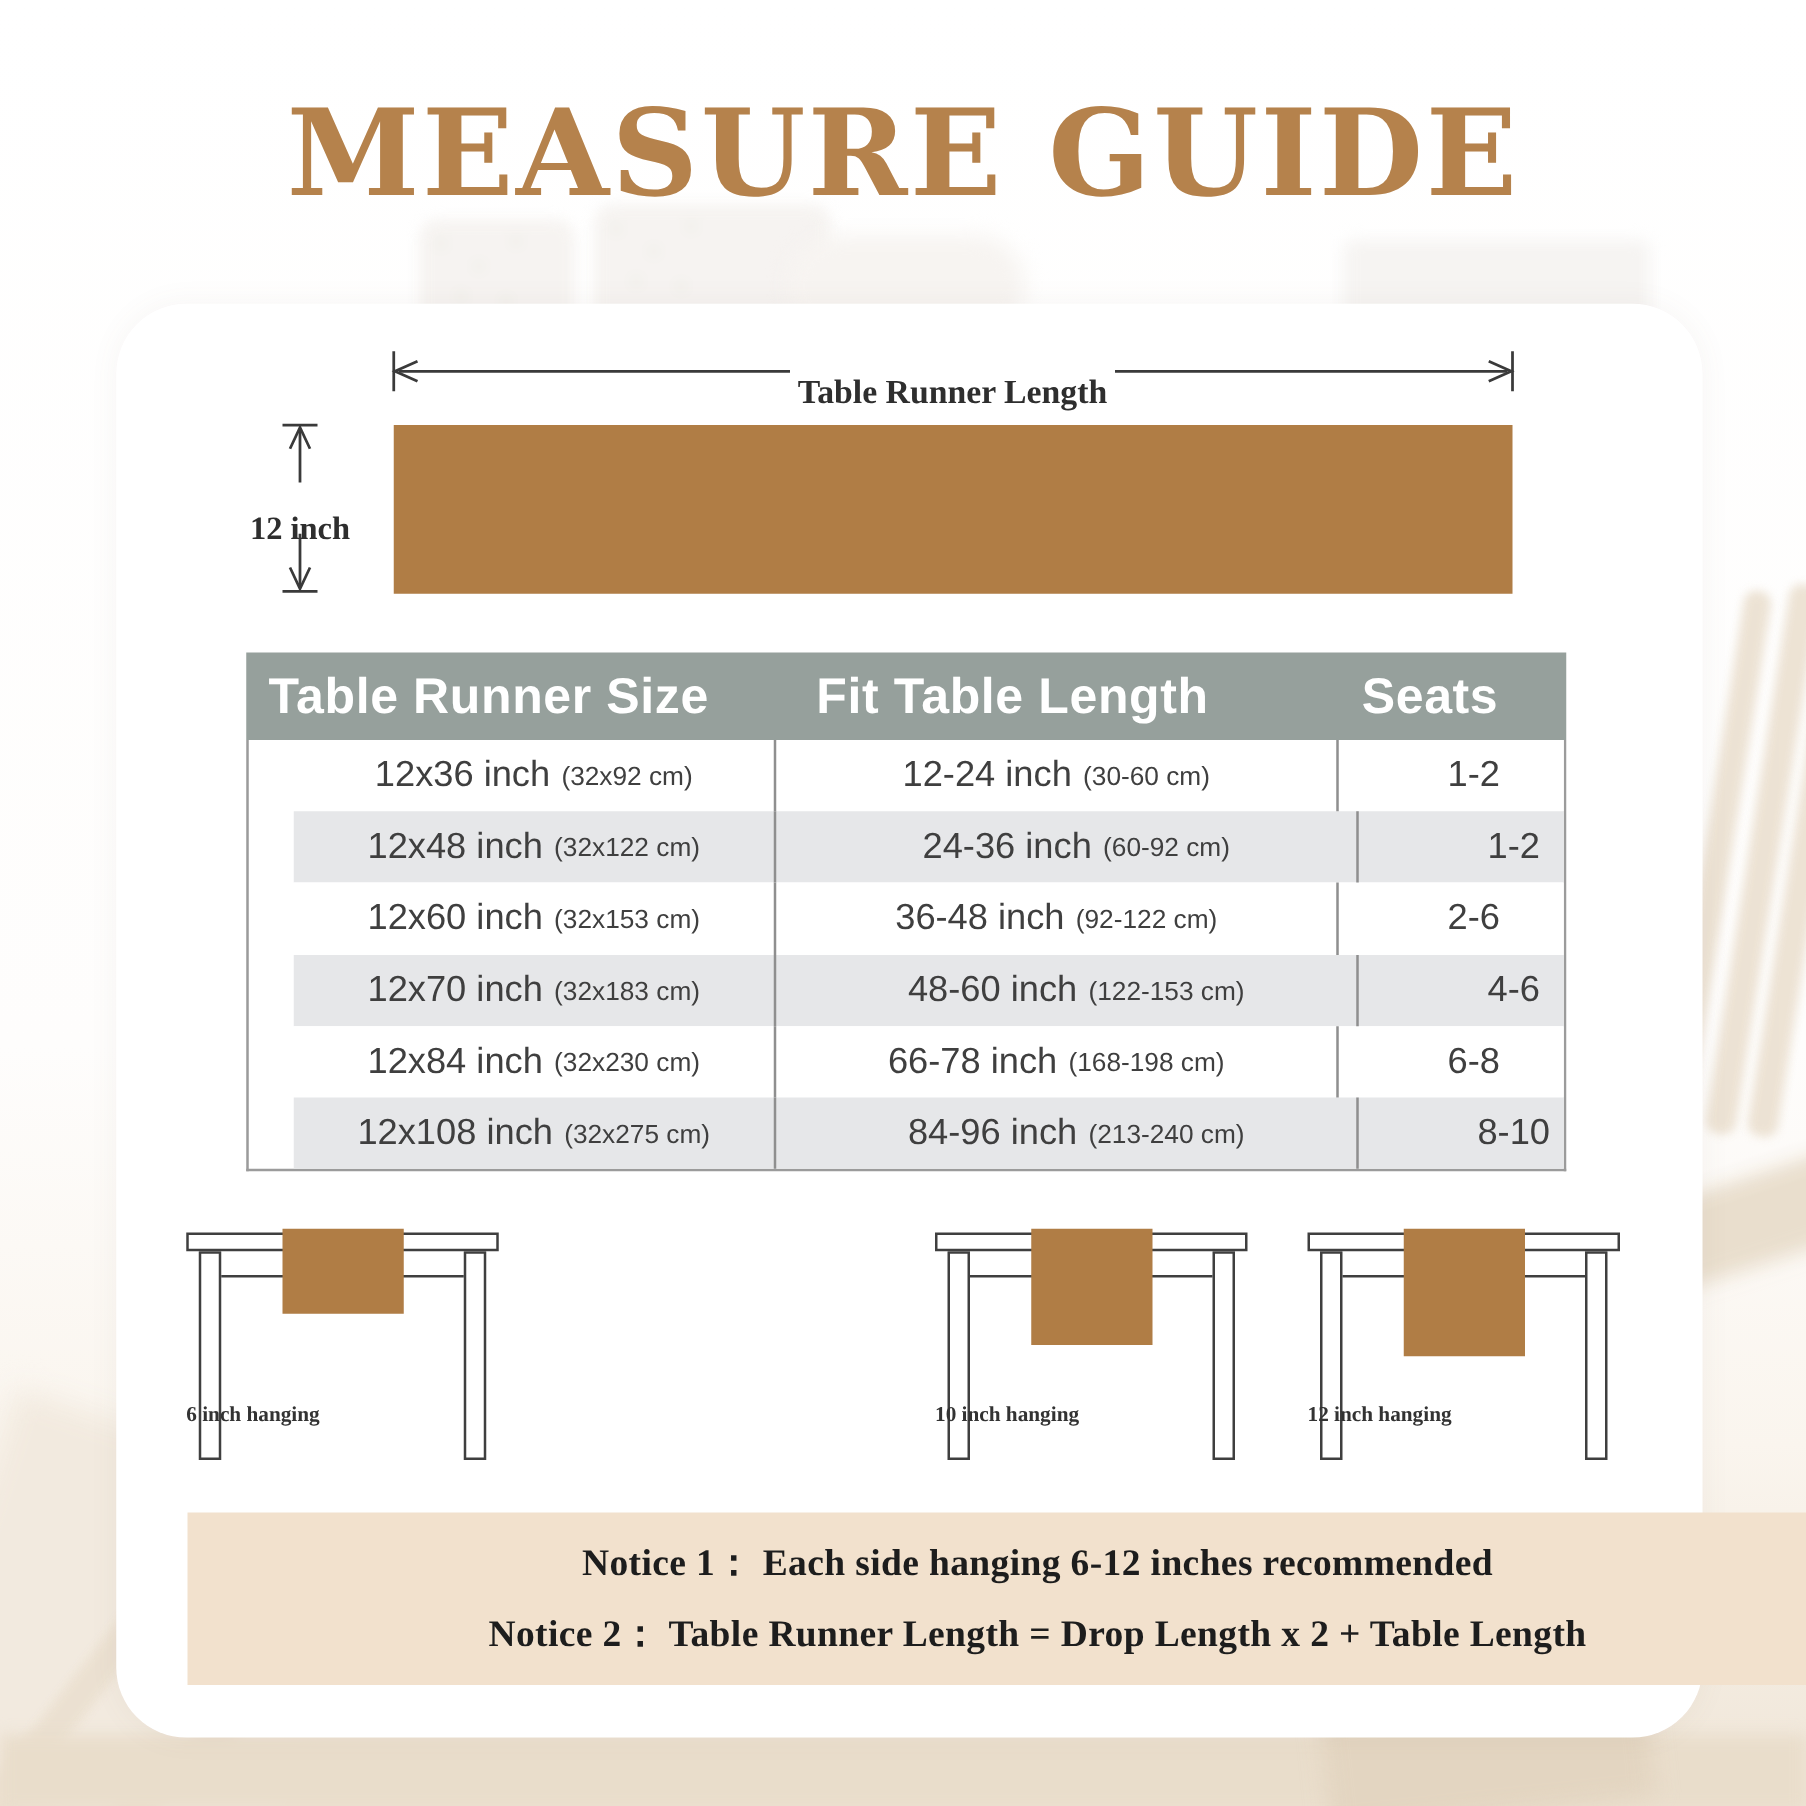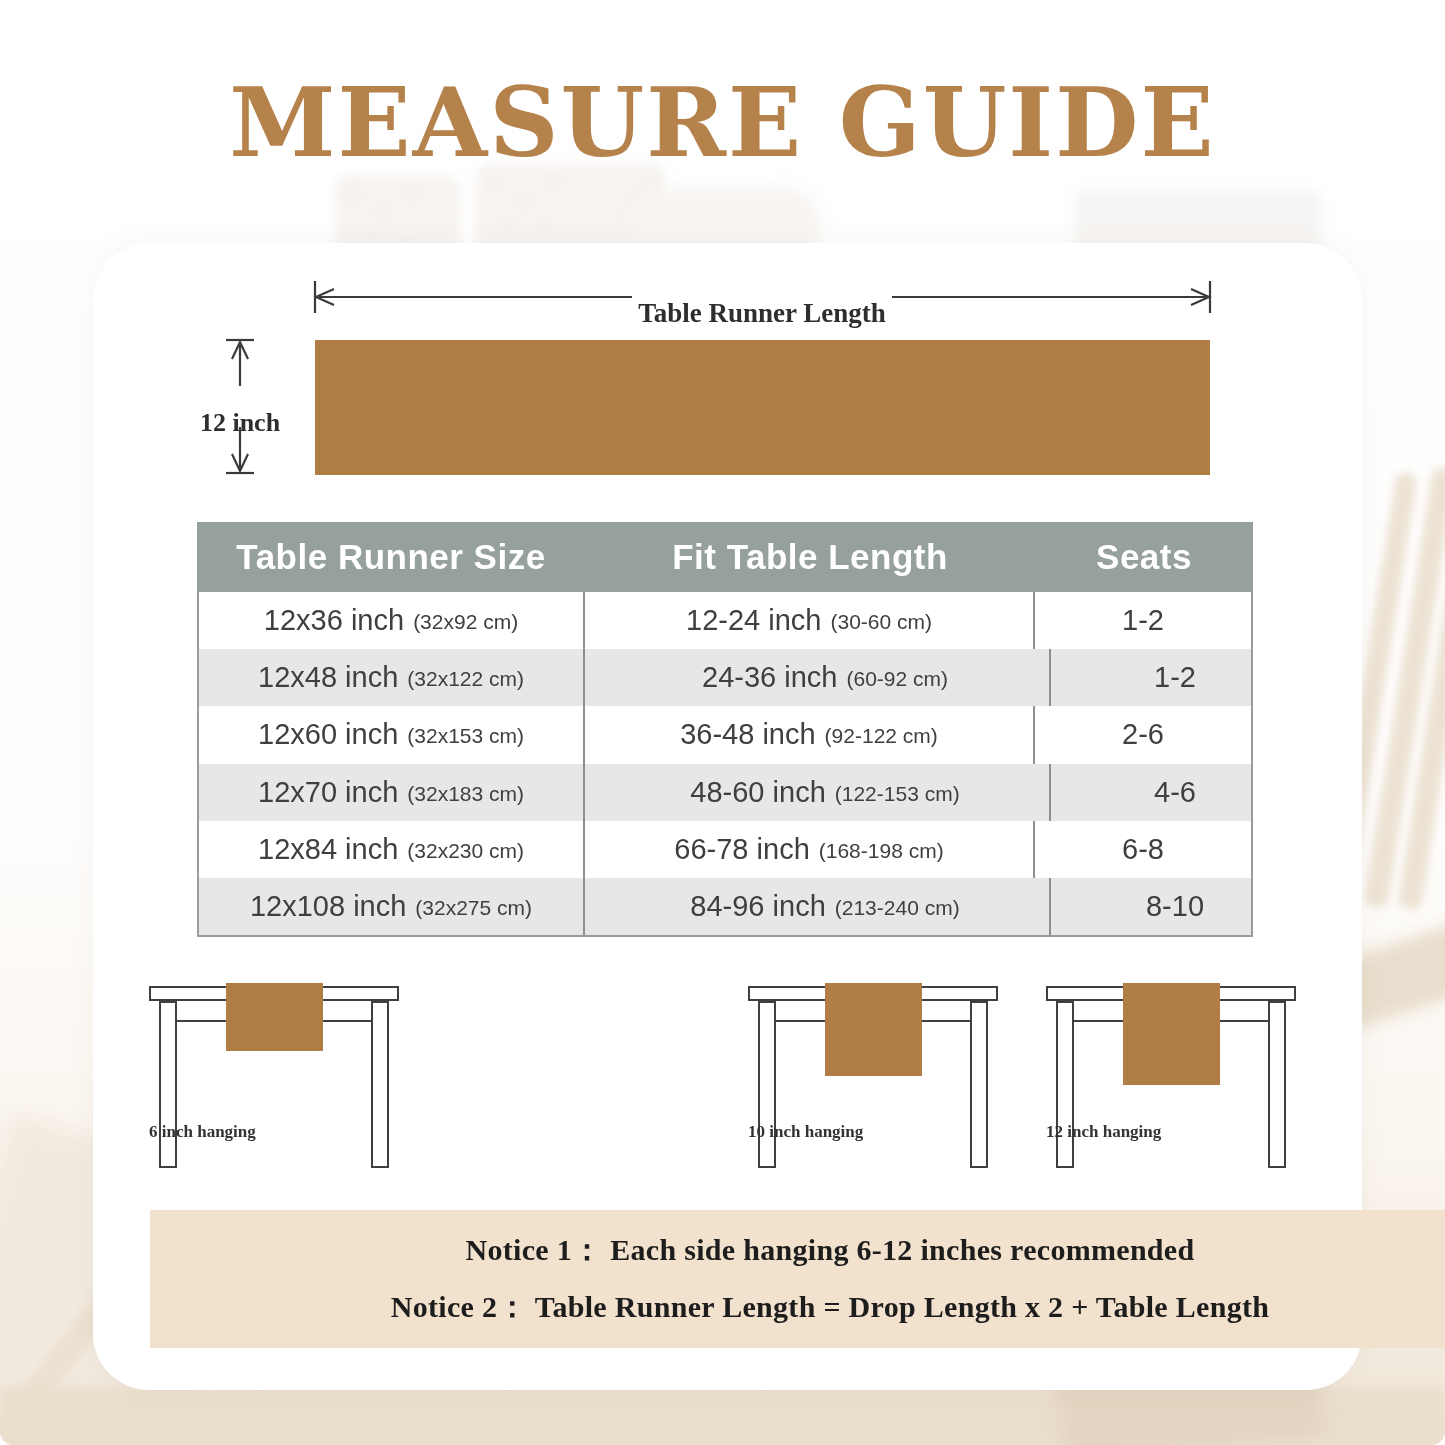--- a/index.html
+++ b/index.html
@@ -1,17 +1,17 @@
 <!DOCTYPE html>
 <html><head>
 <meta charset="utf-8">
 <style>
   html,body{margin:0;padding:0;overflow:hidden;}
   body{width:1445px;height:1445px;font-family:"Liberation Sans",sans-serif;}
-  .stage{position:relative;width:1445px;height:1445px;overflow:hidden;background:linear-gradient(180deg,#ffffff 0%,#fefdfc 58%,#faf5ee 80%,#efe5d7 100%);border-radius:14px;}
+  .stage{position:relative;width:1445px;height:1445px;overflow:hidden;background:linear-gradient(180deg,#ffffff 0%,#fefdfc 58%,#faf5ee 80%,#efe5d7 100%);}
 
   
   .bg-blob{position:absolute;filter:blur(5px);}
   .canister{background:
       radial-gradient(circle at 18px 20px, #e9e5e1 3px, transparent 4px),
       radial-gradient(circle at 48px 38px, #e9e5e1 3px, transparent 4px),
       radial-gradient(circle at 78px 18px, #e9e5e1 3px, transparent 4px),
       radial-gradient(circle at 34px 62px, #e9e5e1 3px, transparent 4px),
       radial-gradient(circle at 70px 66px, #e9e5e1 3px, transparent 4px),
       #f5f2ef;border-radius:16px;opacity:.85;}
@@ -32,22 +32,22 @@
   .runner-rect{position:absolute;left:315px;top:340px;width:895px;height:135px;background:#b07d45;}
   .dim-svg{position:absolute;left:150px;top:270px;}
   .dim-label{position:absolute;font-family:"Liberation Serif",serif;font-weight:700;color:#2e2e2e;text-align:center;margin-top:17px;}
   .dim-label.len{left:600px;top:281px;width:324px;font-size:27px;}
   .dim-label.wid{left:168px;top:391px;width:144px;font-size:26px;}
 
   
   .size-table{position:absolute;left:197px;top:522px;width:1056px;}
   .thead{display:grid;grid-template-columns:388px 450px 218px;height:70px;background:#96a09c;}
   .thead .hcell{display:flex;align-items:center;justify-content:center;
-    color:#ffffff;font-weight:700;font-size:35px;letter-spacing:.5px;}
-  .tbody{border-left:2px solid #9b9b9b;border-right:2px solid #9b9b9b;border-bottom:2px solid #9b9b9b;box-sizing:border-box;}
+    color:#ffffff;font-weight:700;font-size:40px;letter-spacing:.5px;}
+  .tbody{border-left:2px solid #9b9b9b;border-right:2px solid #9b9b9b;border-bottom:2px solid #9b9b9b;box-sizing:border-box;padding-left:36px;}
   .trow{display:grid;grid-template-columns:386px 450px 216px;height:57.2px;background:#ffffff;}
   .trow.alt{background:#e6e7e9;gap:16px;}
   .tcell{display:flex;align-items:center;justify-content:center;gap:9px;
     color:#3f3f3f;font-size:29px;border-right:2px solid #8f8f8f;box-sizing:border-box;}
   .tcell:last-child{border-right:none;}
   .tcell .small{font-size:21px;padding-top:3px;}
 
   
   .illus{position:absolute;top:975px;width:250px;height:215px;}
   .illus .ttop{position:absolute;left:0;top:11px;width:250px;height:15px;background:#fff;border:2px solid #3f3f3f;box-sizing:border-box;}

